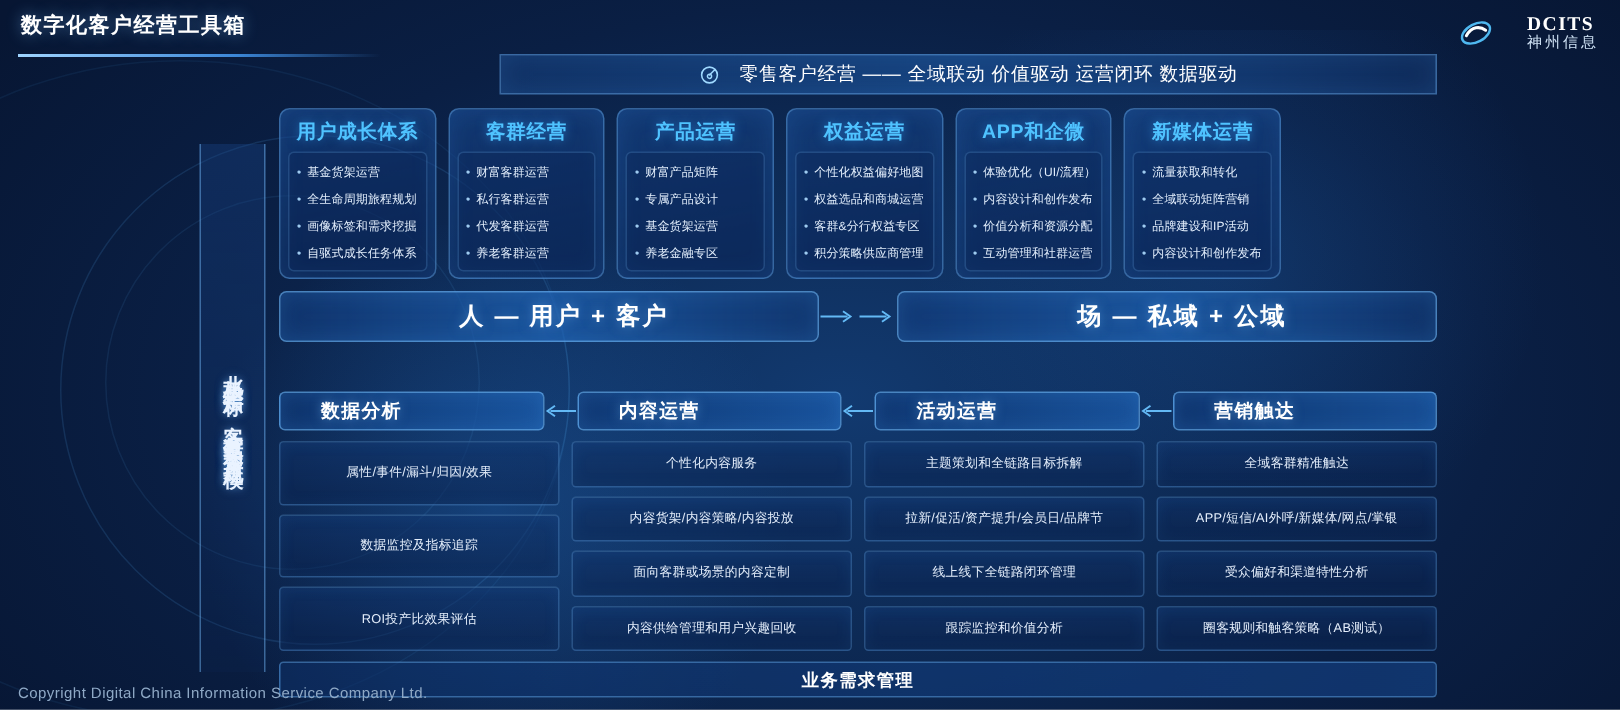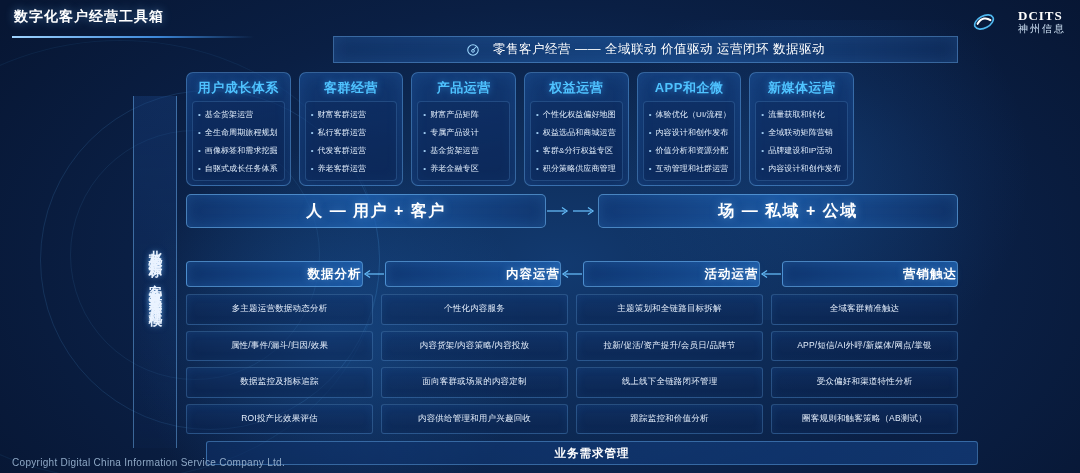--- a/index.html
+++ b/index.html
@@ -120,21 +120,21 @@
   .arrow-r { flex: none; width: 26px; display: flex; align-items: center; justify-content: center; }
   .arrow-r svg { display: block; }
 
   
   .sections { position: absolute; left: 186px; top: 261px; width: 772px; height: 26px;
               display: flex; align-items: center; }
   .sec-box {
     flex: 1; height: 26px; border-radius: 4px;
     border: 1px solid rgba(120,195,255,0.55);
     background: linear-gradient(90deg, rgba(16,56,118,0.70), rgba(28,92,172,0.75));
-    display: flex; align-items: center; justify-content: flex-end;
+    display: flex; align-items: center; justify-content: flex-start;
     box-shadow: inset 0 0 12px rgba(70,160,240,0.20);
     padding-left: 27px;
   }
   .sec-box span { font-size: 12.5px; font-weight: bold; color: #ffffff; letter-spacing: 1px;
                   text-shadow: 0 0 7px rgba(120,195,255,0.5); }
   .arrow-l { flex: none; width: 22px; display: flex; align-items: center; justify-content: center; }
 
   
   .grid { position: absolute; left: 186px; top: 294px; width: 772px; height: 140px;
           display: flex; gap: 8px; }
@@ -146,21 +146,21 @@
     display: flex; align-items: center; justify-content: center;
     box-shadow: inset 0 0 10px rgba(60,140,230,0.10);
   }
   .gcell span { font-size: 8.5px; color: #e4eefb; white-space: nowrap; letter-spacing: .2px; }
 
   
   .botbar {
     position: absolute; left: 186px; top: 441px; width: 772px; height: 24px;
     border: 1px solid rgba(110,180,245,0.42); border-radius: 3px;
     background: linear-gradient(90deg, rgba(14,48,104,0.55), rgba(22,72,145,0.55));
-    display: flex; align-items: center; justify-content: center; margin-left: 20px;
+    display: flex; align-items: center; justify-content: center;
   }
   .botbar span { font-size: 11.5px; font-weight: bold; color: #ffffff; letter-spacing: 1px; }
 
   .copyright {
     position: absolute; left: 12px; bottom: 5px;
     font-size: 10px; color: #8fa9c6; letter-spacing: .3px; white-space: nowrap;
   }
 </style>
 </head>
 <body>
@@ -389,23 +389,20 @@
   </div>
   <div class="sec-box">
     <span>营销触达</span>
   </div>
 </div>
 
 <div class="grid">
 
   <div class="gcol">
     <div class="gcell">
-        <span>多主题运营数据动态分析</span>
-      </div>
-    <div class="gcell">
         <span>属性/事件/漏斗/归因/效果</span>
       </div>
     <div class="gcell">
         <span>数据监控及指标追踪</span>
       </div>
     <div class="gcell">
         <span>ROI投产比效果评估</span>
       </div>
   </div>
 

